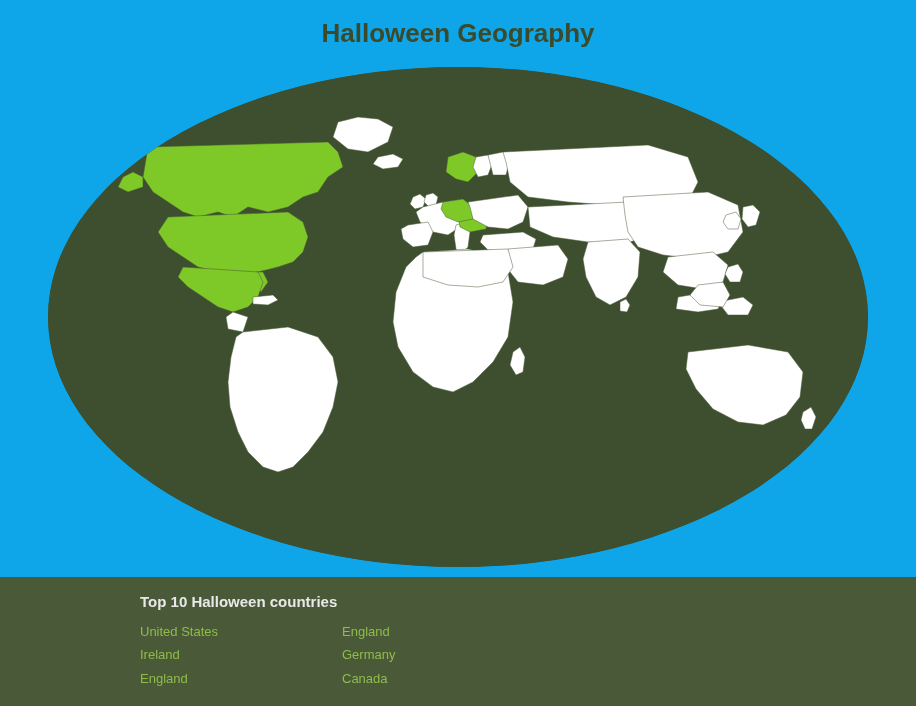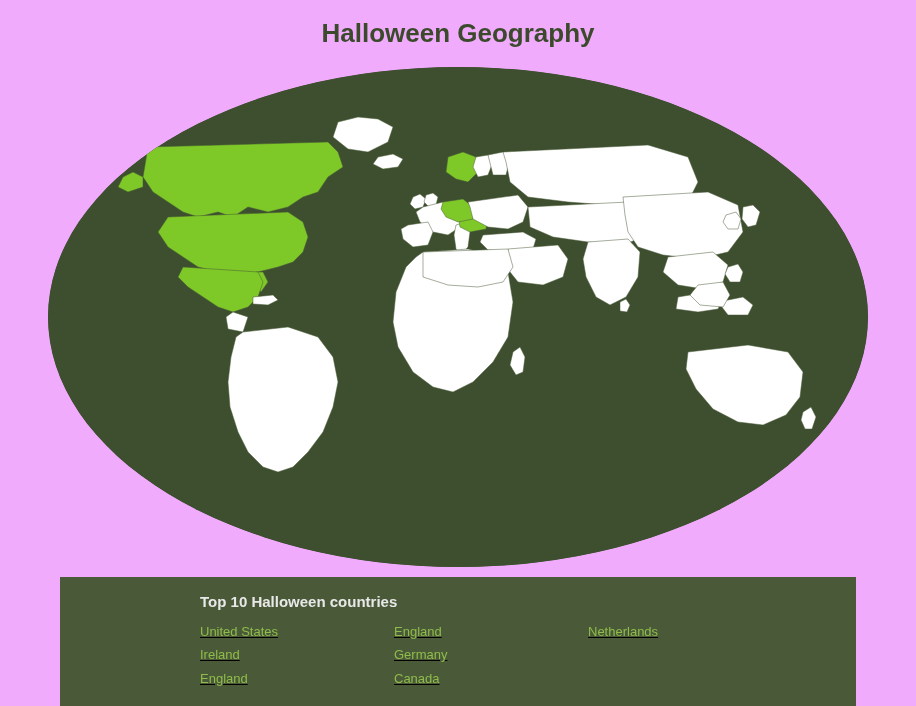--- a/index.html
+++ b/index.html
@@ -7,21 +7,21 @@
       width: 916px;
       height: 706px;
       background: #ffffff;
       font-family: Arial, sans-serif;
       overflow: hidden;
     }
 
     .page-container {
       width: 916px;
       height: 706px;
-      background: #f0abfc;
+      background: #0ea5e9;
       display: flex;
       flex-direction: column;
       align-items: center;
     }
 
     .title {
       font-size: 26px;
       font-weight: bold;
       color: #3a4a2a;
       margin-top: 18px;
@@ -59,38 +59,37 @@
       border-radius: 50%;
       overflow: hidden;
     }
 
     .map-svg-container svg {
       width: 100%;
       height: 100%;
     }
 
     .bottom-panel {
-      width: 796px;
+      width: 916px;
       background: #4a5a38;
       flex: 1;
       padding: 16px 92px 16px 140px;
     }
 
     .bottom-panel h3 {
       font-size: 15px;
       font-weight: bold;
       color: #e8e8e8;
       margin-bottom: 10px;
     }
 
     .countries-grid {
       display: grid;
       grid-template-columns: 190px 190px 190px;
-      gap: 4px 4px;
-      text-decoration: underline;
+      gap: 4px 12px;
     }
 
     .country-item {
       font-size: 13px;
       color: #8fbc4a;
       line-height: 1.8;
     }
   </style>
 </head>
 <body>
@@ -195,17 +194,16 @@
         <div class="country-item">England</div>
       </div>
 
       <div>
         <div class="country-item">England</div>
         <div class="country-item">Germany</div>
         <div class="country-item">Canada</div>
       </div>
 
       <div>
-        <div class="country-item">Netherlands</div>
       </div>
     </div>
   </div>
 </div>
 
 </body></html>

